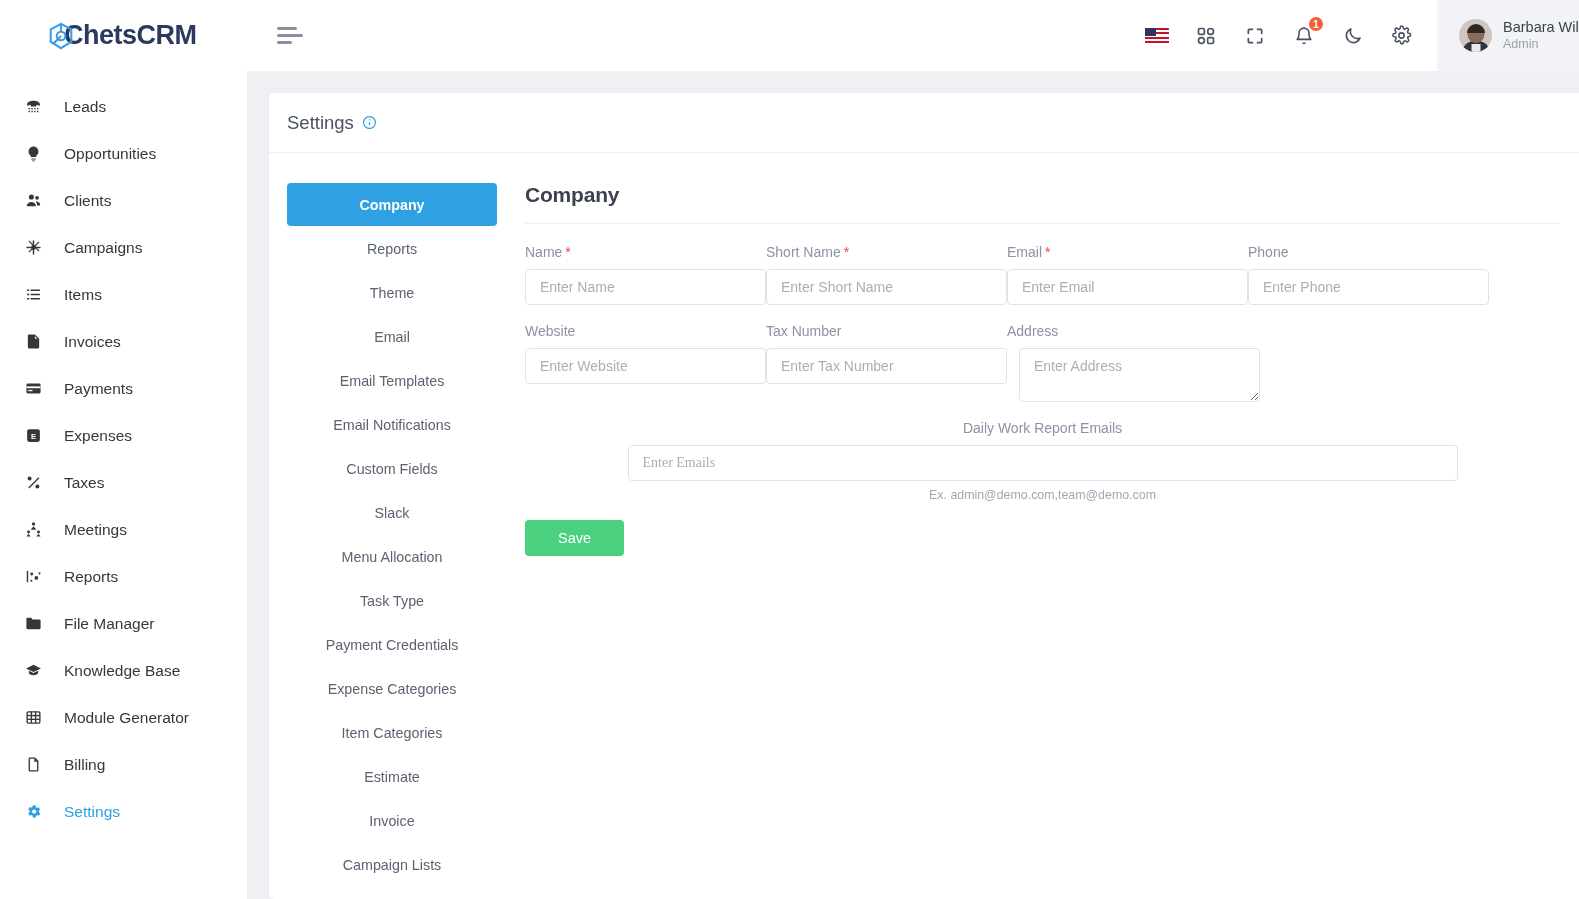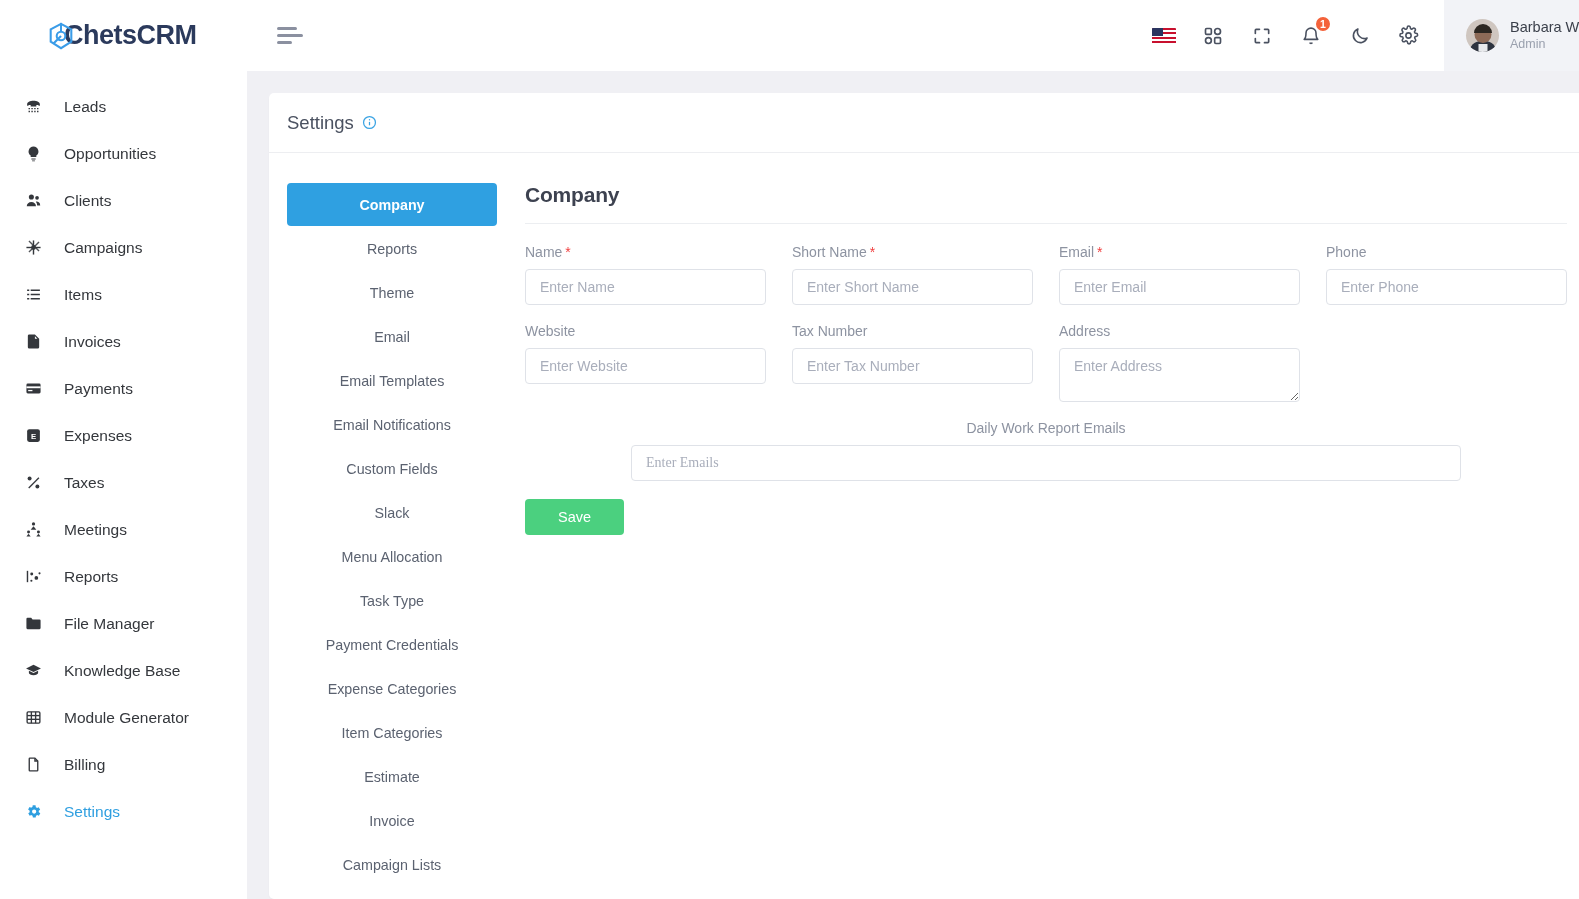--- a/index.html
+++ b/index.html
@@ -104,34 +104,34 @@
     height: 43px; display: flex; align-items: center; justify-content: center;
     font-size: 14.3px; color: #5b6270; border-radius: 4px;
     cursor: pointer; margin-bottom: 1px; text-align: center;
   }
   .tab.active { background: #2fa0e1; color: #fff; font-weight: 600; }
 
   .pane { flex: 1; padding: 0 48px 0 28px; }
   .pane-title { font-size: 21px; font-weight: 700; color: #3d4250; letter-spacing: -0.2px; }
   .pane-rule { height: 1px; background: #eceef1; margin: 16px 0 20px 0; }
 
-  .row { display: flex; gap: 26px; margin-bottom: 18px; }
+  .row { display: flex; margin-bottom: 18px; }
   .fgroup { display: flex; flex-direction: column; }
   .fgroup.q { width: 241px; min-width: 241px; }
   .flabel { font-size: 14px; color: #8d93a1; margin-bottom: 9px; }
   .req { color: #f03e3e; margin-left: 3px; font-size: 14px; }
   .fld {
     height: 36px; border: 1px solid #dfe2e8; border-radius: 4px;
     background: #fff; font-size: 14px; color: #3d4250;
     padding: 0 14px; outline: none; width: 100%;
     font-family: "Liberation Sans", sans-serif;
   }
   .fld::placeholder { color: #a9aebb; }
   textarea.fld {
-    height: 54px; padding-top: 8px; resize: vertical; line-height: 1.35;
+    height: 54px; padding-top: 8px; resize: vertical; line-height: 1.35; margin-left: 12px;
   }
   .wide-group { margin-top: 4px; align-items: center; }
   .wide-fld { width: 830px; max-width: 100%; font-family: Liberation Serif, serif; }
   .hint { font-size: 12.4px; color: #a2a7b4; margin-top: 7px; }
 
   .actions { display: flex; justify-content: flex-start; margin-top: 18px; width: 1035px; max-width: 100%; }
   .btn-save {
     background: #4bd07f; color: #fff; border: 0; border-radius: 4px;
     font-size: 14.5px; height: 36px; padding: 0 33px; cursor: pointer;
     font-family: "Liberation Sans", sans-serif;
@@ -533,20 +533,21 @@
                 <textarea class="fld" placeholder="Enter Address" style=""></textarea>
               </div>
               <div class="fgroup q"></div>
             </div>
 
             <div class="fgroup wide-group">
               <label class="flabel">
                 <span>Daily Work Report Emails</span>
               </label>
               <input class="fld wide-fld" type="text" placeholder="Enter Emails" style="">
+              <div class="hint">Ex. admin@demo.com,team@demo.com</div>
             </div>
 
             <div class="actions">
               <button class="btn-save">Save</button>
             </div>
           </div>
 
         </div>
       </div>
     </div>

